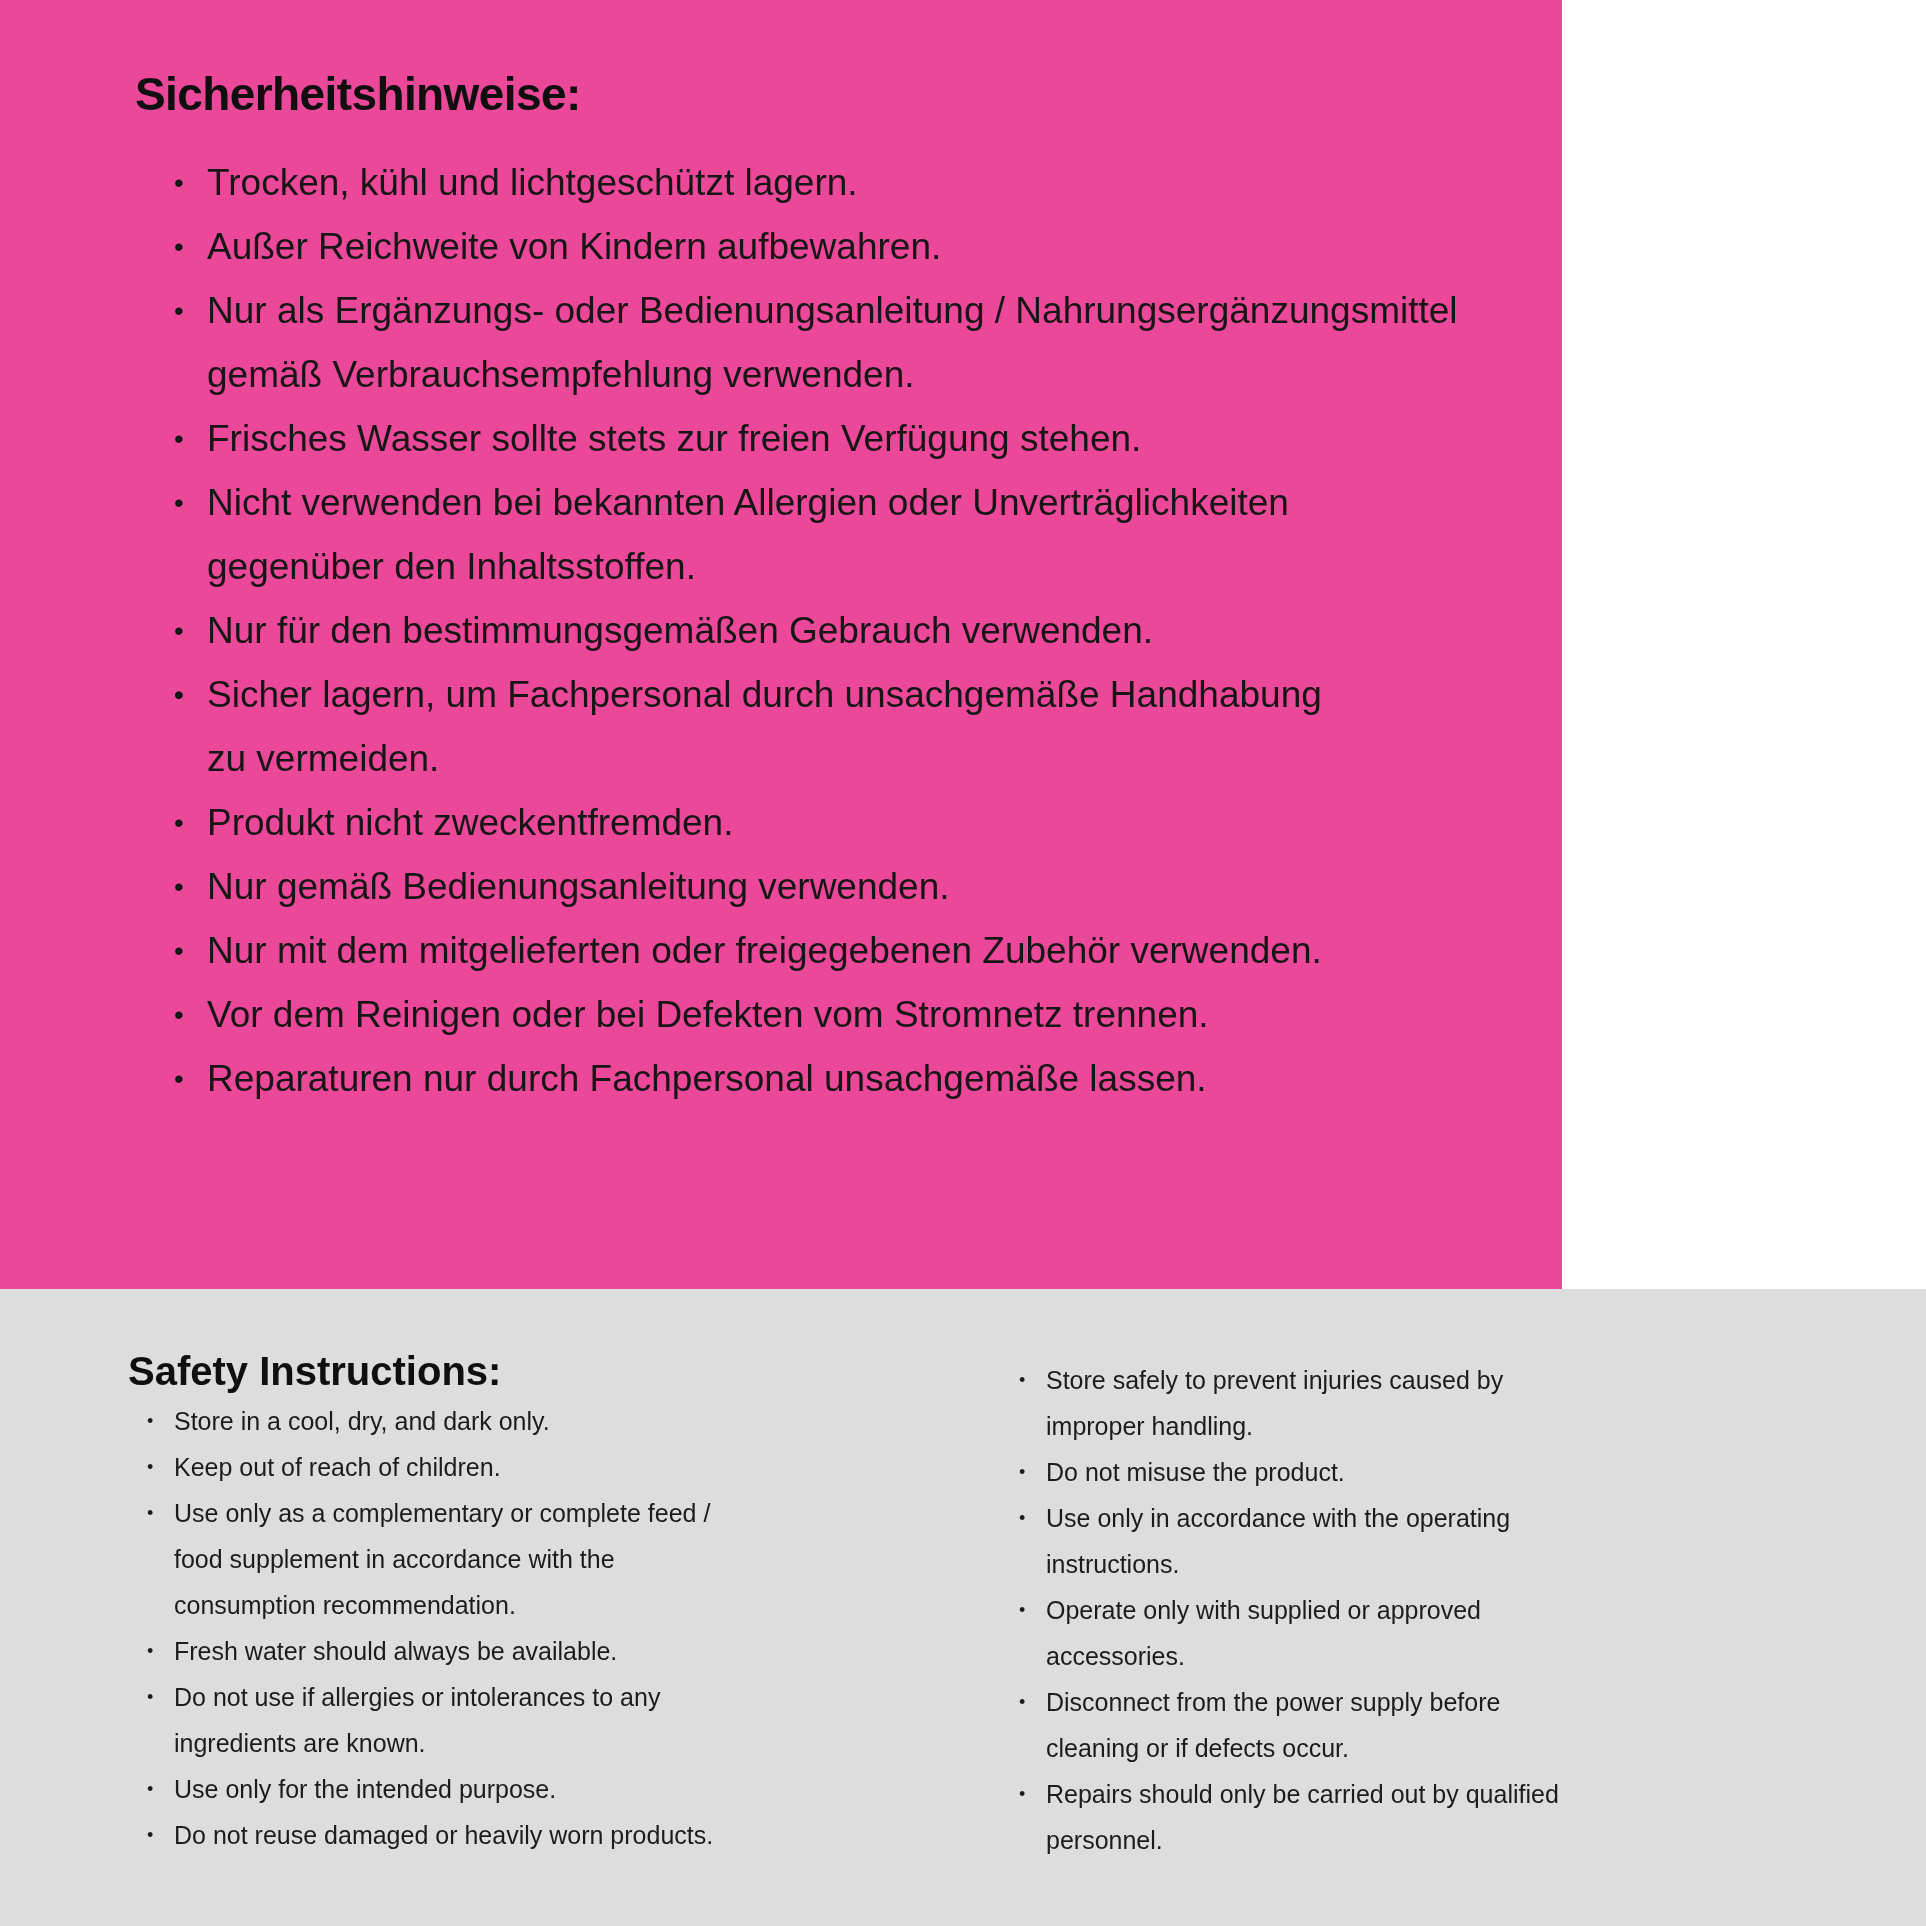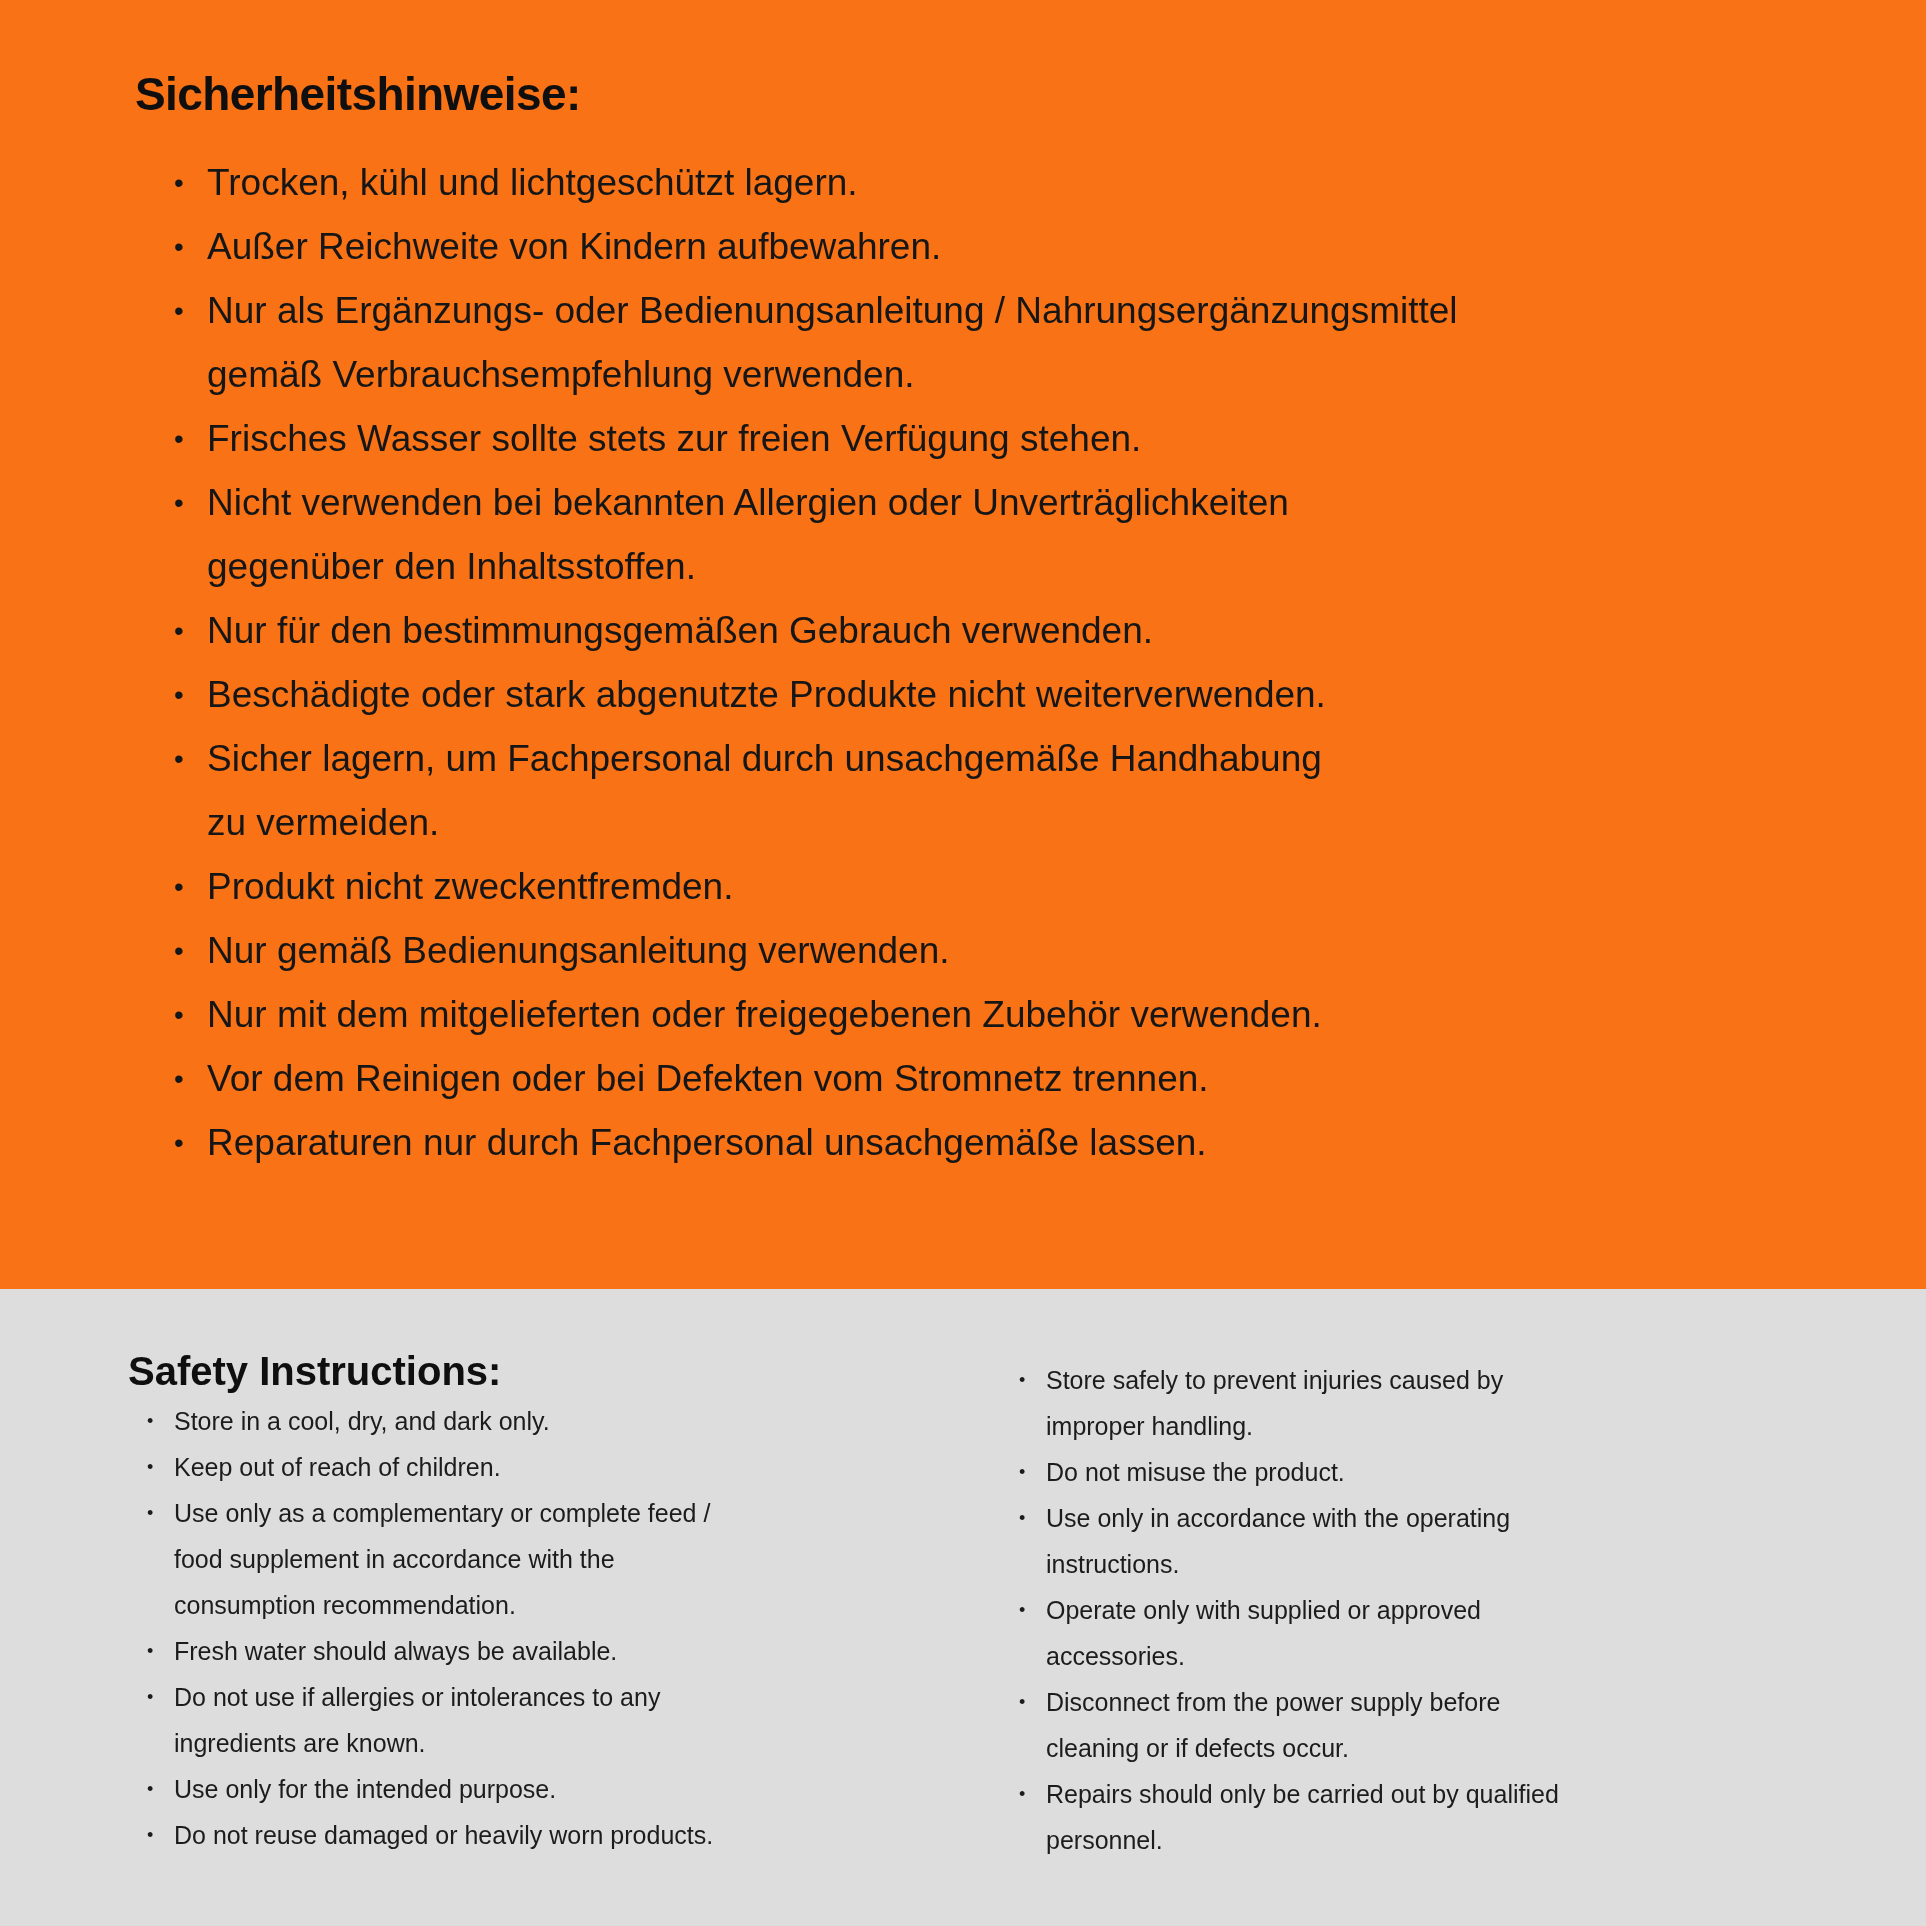--- a/index.html
+++ b/index.html
@@ -15,22 +15,22 @@
     position: relative;
     width: 1926px;
     height: 1926px;
     overflow: hidden;
     background: #ffffff;
   }
   
   .section-de {
     position: absolute;
     top: 0; left: 0;
-    width: 1926px; height: 1289px;
-    background: #f97316;
+    width: 1562px; height: 1289px;
+    background: #ec4899;
     box-sizing: border-box;
     padding: 67px 0 0 135px;
   }
   .title-de {
     margin: 0;
     font-size: 46px;
     line-height: 55px;
     font-weight: 700;
     color: #0f0f0f;
     letter-spacing: -0.6px;
@@ -108,21 +108,21 @@
     <h1 class="title-de">Sicherheitshinweise:</h1>
     <ul class="blist">
       <li><span class="b">•</span><span class="t">Trocken, kühl und lichtgeschützt lagern.</span></li>
       <li><span class="b">•</span><span class="t">Außer Reichweite von Kindern aufbewahren.</span></li>
       <li><span class="b">•</span><span class="t">Nur als Ergänzungs- oder Bedienungsanleitung / Nahrungsergänzungsmittel
 gemäß Verbrauchsempfehlung verwenden.</span></li>
       <li><span class="b">•</span><span class="t">Frisches Wasser sollte stets zur freien Verfügung stehen.</span></li>
       <li><span class="b">•</span><span class="t">Nicht verwenden bei bekannten Allergien oder Unverträglichkeiten
 gegenüber den Inhaltsstoffen.</span></li>
       <li><span class="b">•</span><span class="t">Nur für den bestimmungsgemäßen Gebrauch verwenden.</span></li>
-      <li><span class="b">•</span><span class="t">Beschädigte oder stark abgenutzte Produkte nicht weiterverwenden.</span></li>
+      <li><span class="b">•</span></li>
       <li><span class="b">•</span><span class="t">Sicher lagern, um Fachpersonal durch unsachgemäße Handhabung
 zu vermeiden.</span></li>
       <li><span class="b">•</span><span class="t">Produkt nicht zweckentfremden.</span></li>
       <li><span class="b">•</span><span class="t">Nur gemäß Bedienungsanleitung verwenden.</span></li>
       <li><span class="b">•</span><span class="t">Nur mit dem mitgelieferten oder freigegebenen Zubehör verwenden.</span></li>
       <li><span class="b">•</span><span class="t">Vor dem Reinigen oder bei Defekten vom Stromnetz trennen.</span></li>
       <li><span class="b">•</span><span class="t">Reparaturen nur durch Fachpersonal unsachgemäße lassen.</span></li>
     </ul>
   </div>
 

